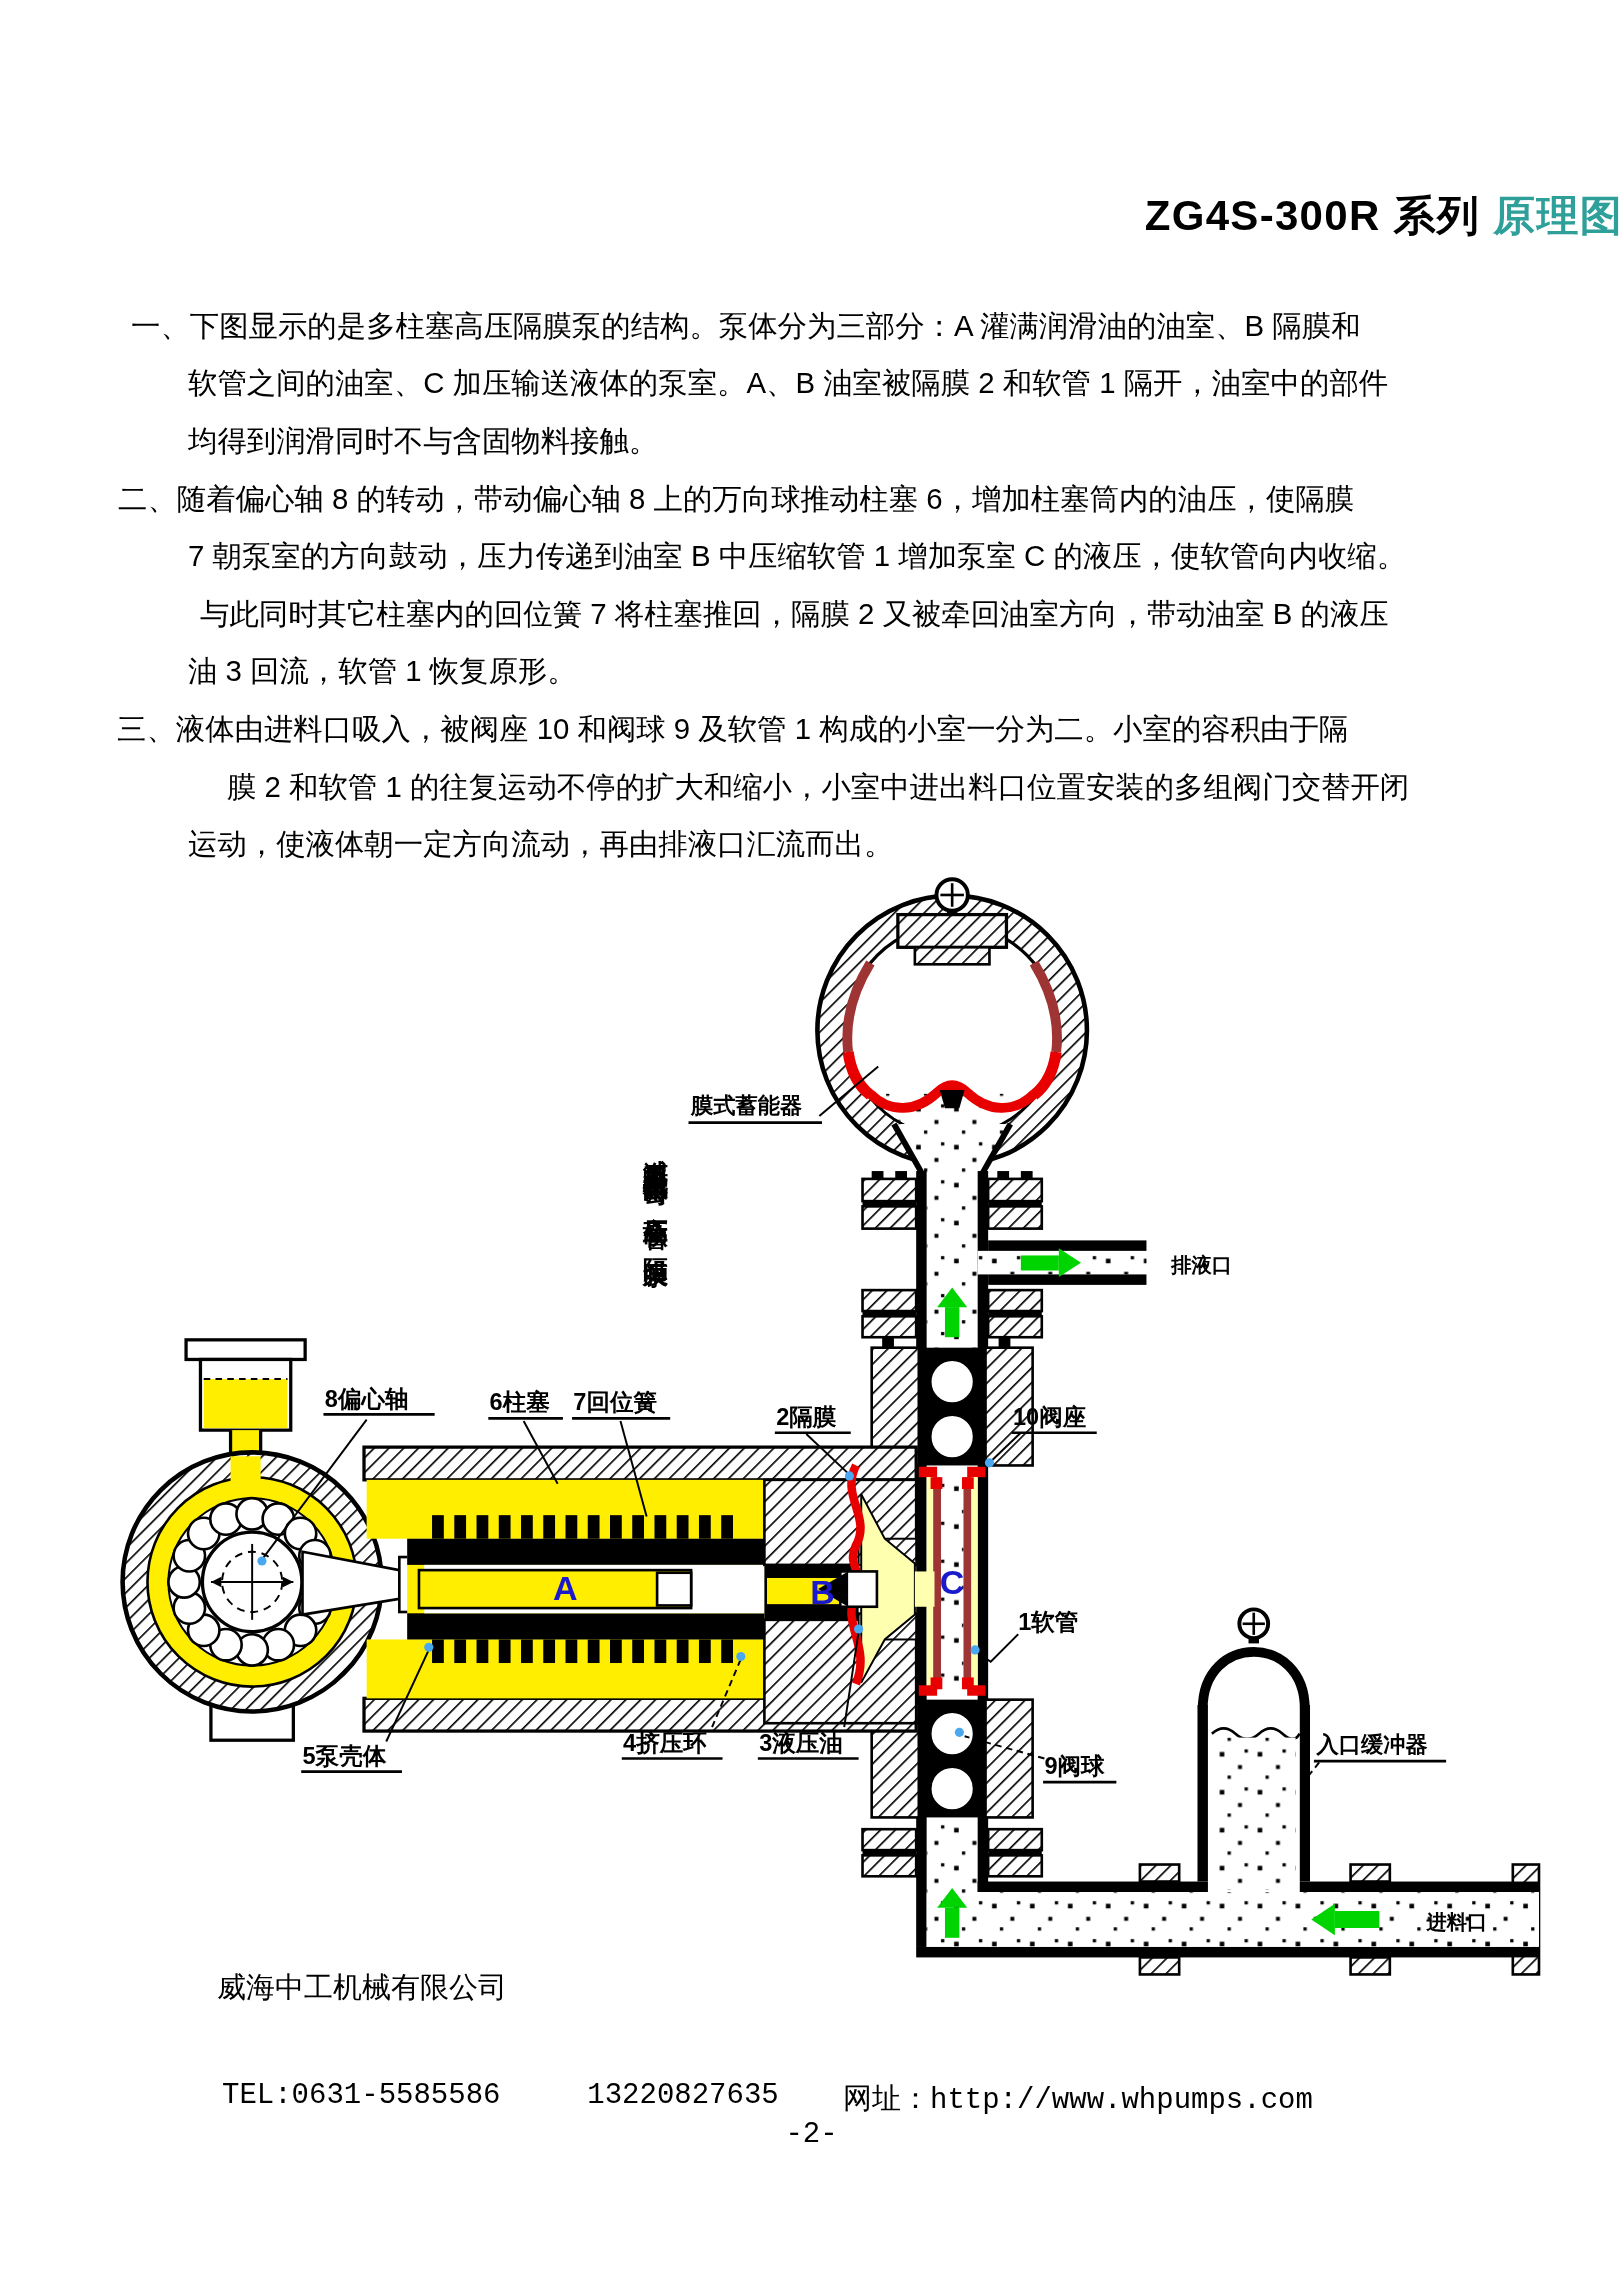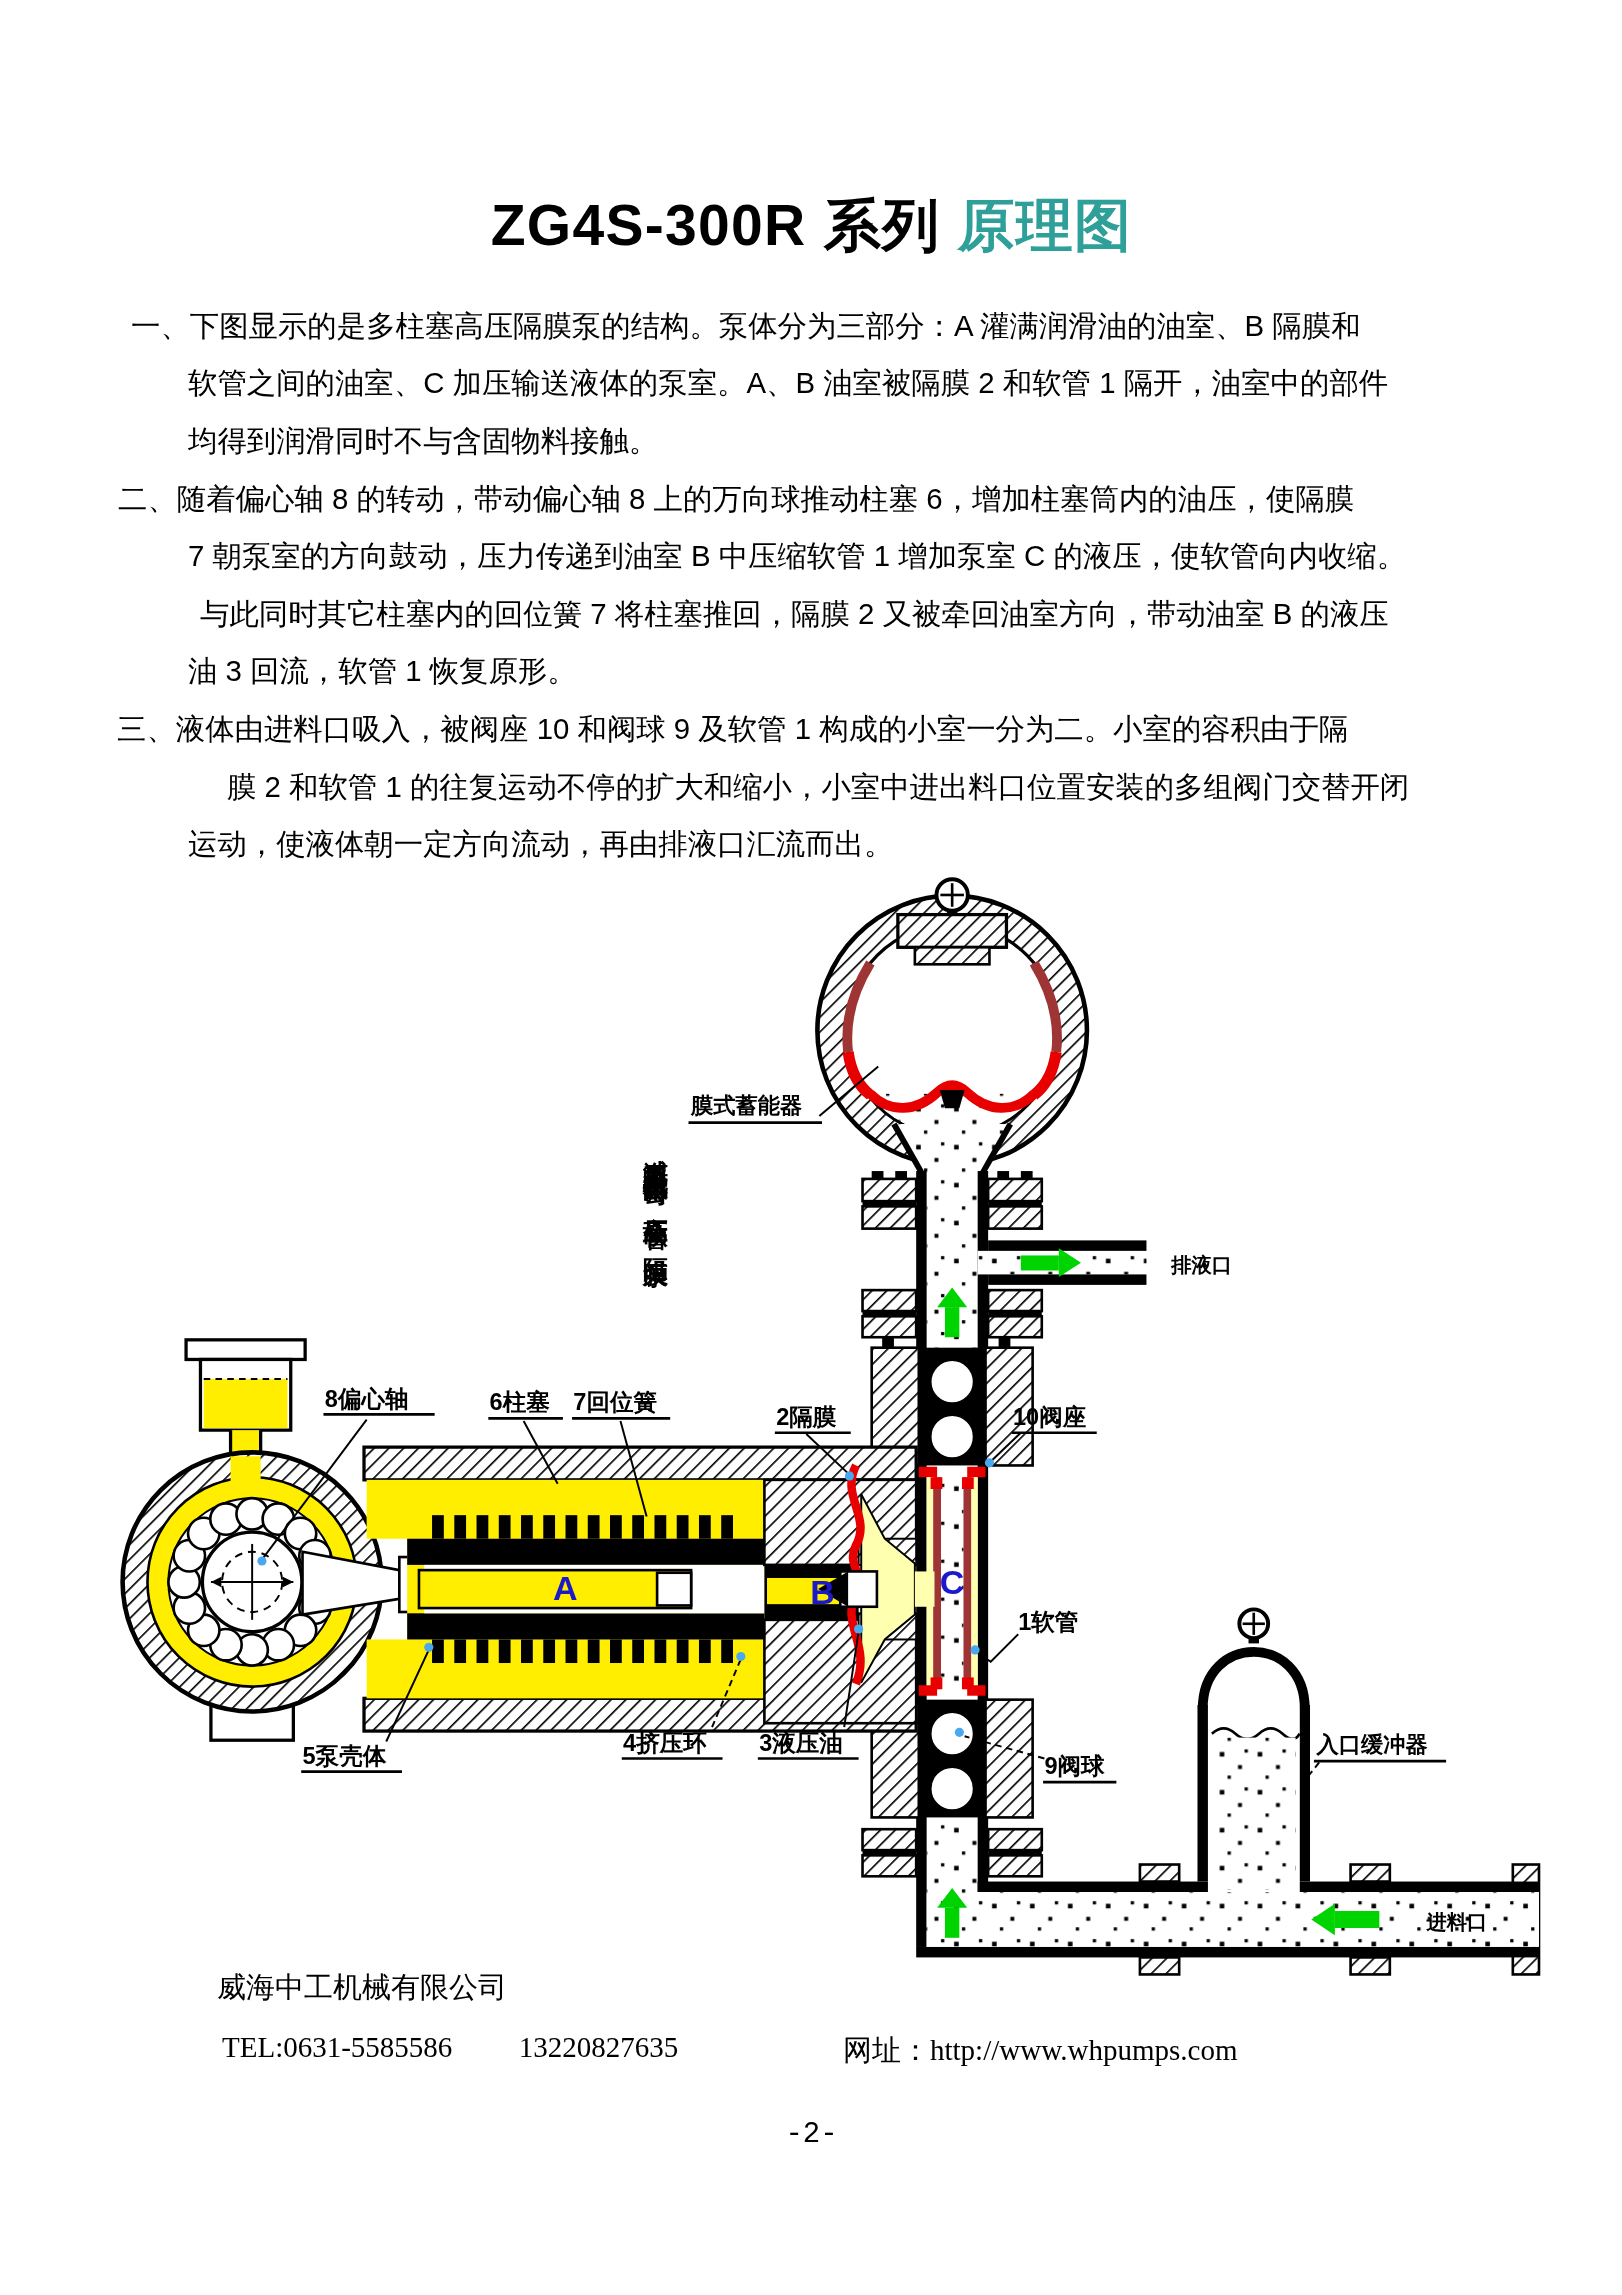--- a/index.html
+++ b/index.html
@@ -1,23 +1,23 @@
 <!DOCTYPE html>
 <html style="font-size:10.5px"><head>
 <meta charset="utf-8">
 <style>
   html,body{margin:0;padding:0;background:#888;}
   .page{position:relative;width:1623px;height:2295px;background:#ffffff;margin:0 auto;overflow:hidden;
         font-family:"Liberation Sans","DejaVu Sans",sans-serif;color:#000;}
   .abs{position:absolute;}
-  .title{width:1623px;text-align:center;font-size:57px;font-weight:600;letter-spacing:1.3px;}
+  .title{width:1623px;text-align:right;font-size:42px;font-weight:600;letter-spacing:1.3px;}
   .title .hl{color:#2FA099;}
   .bodyline{font-size:29.4px;line-height:34px;white-space:nowrap;font-weight:500;}
   .footer-line{font-size:29px;white-space:nowrap;}
-  .mono{font-family:Liberation Serif, serif;}
+  .mono{font-family:Liberation Mono, monospace;margin-top:48px;}
   .pagenum{width:1623px;text-align:center;font-size:29px;font-family:"Liberation Mono","DejaVu Sans Mono",monospace;}
   .verttext{writing-mode:vertical-rl;text-orientation:upright;font-size:25px;font-weight:700;
             letter-spacing:2.6px;height:281px;display:flex;gap:9.2px;}
   svg text{font-family:"Liberation Sans","DejaVu Sans",sans-serif;}
   .plabel{font-size:36px;font-weight:700;fill:#000;}
   .slabel{font-size:31px;font-weight:700;fill:#000;}
   .chamber{font-size:52px;font-weight:700;fill:#1A1ACC;}
 </style>
 </head>
 <body>

